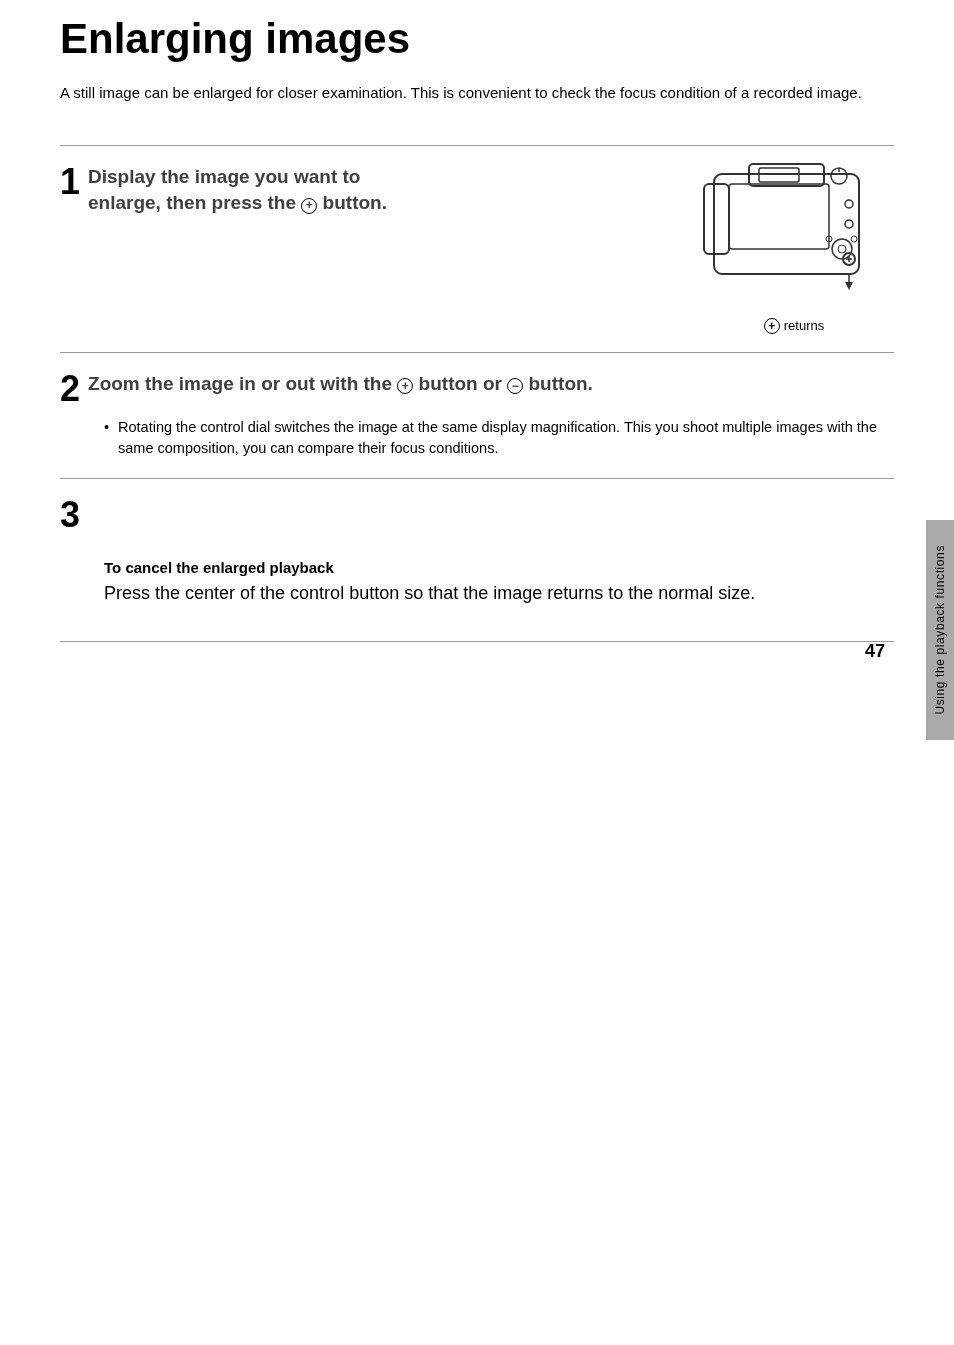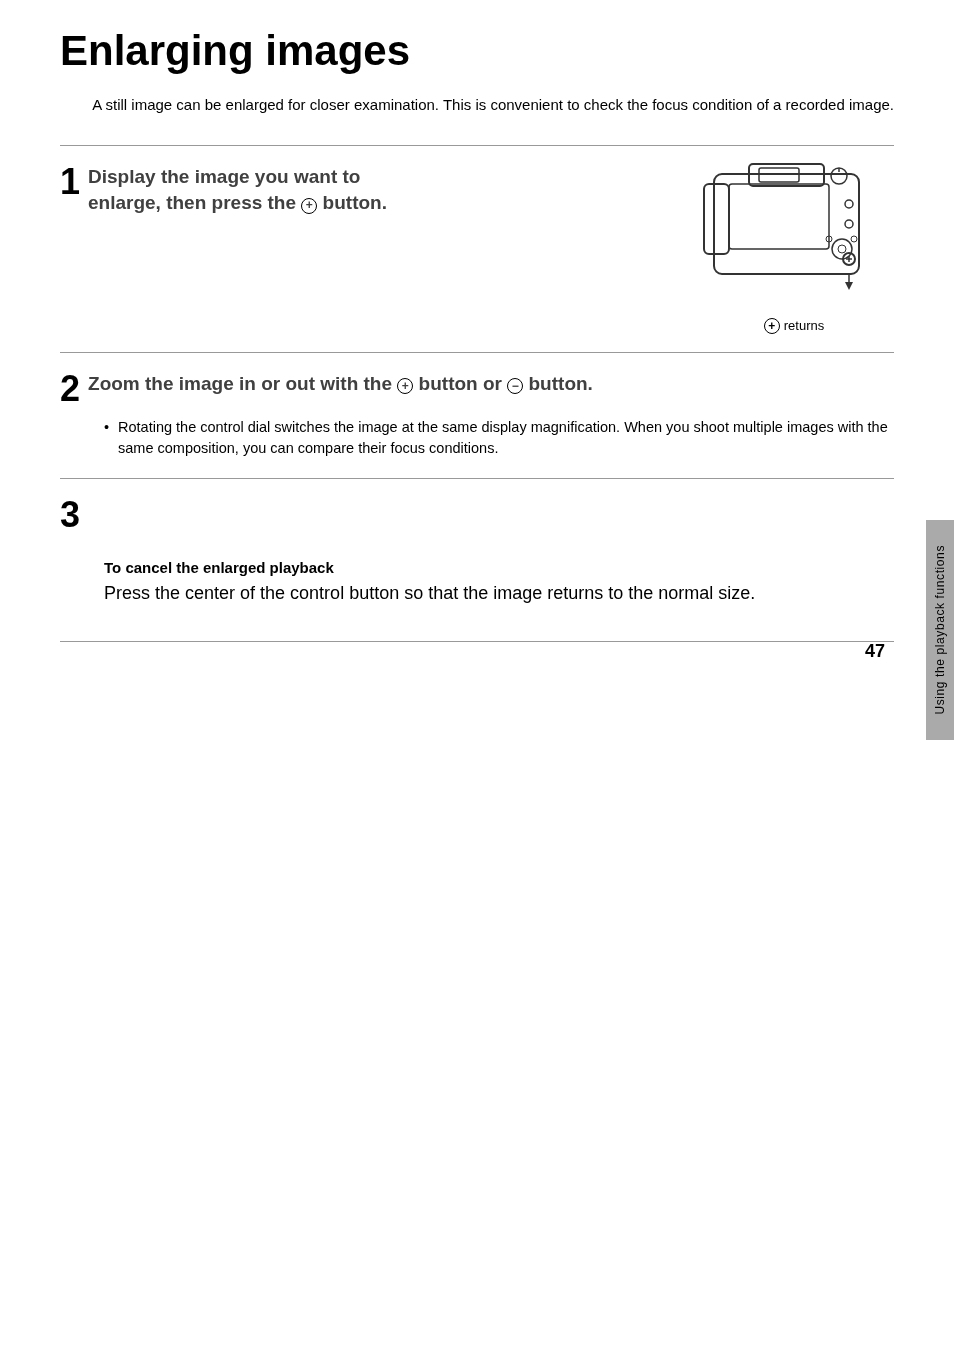--- a/index.html
+++ b/index.html
@@ -11,38 +11,37 @@
     body {
       width: 954px;
       min-height: 1345px;
       background: #ffffff;
       font-family: Arial, Helvetica, sans-serif;
       position: relative;
       overflow-x: hidden;
     }
 
     .page-container {
-      padding: 28px 60px 60px 60px;
+      padding: 16px 60px 60px 60px;
       position: relative;
     }
 
     .page-title {
       font-size: 42px;
       font-weight: 900;
       color: #000000;
       margin-bottom: 20px;
       line-height: 1.1;
     }
 
     .intro-text {
       font-size: 15px;
       color: #000000;
       line-height: 1.5;
-      margin-bottom: 28px;
-      text-align: right;
+      margin-bottom: 40px;
     }
 
     .step-section {
       border-top: 1px solid #999999;
       padding: 18px 0;
       border-bottom: 1px solid #999999;
       margin-bottom: 0;
       position: relative;
     }
 
@@ -286,21 +285,21 @@
       <div class="step-title">
         Zoom the image in or out with the <span class="zoom-plus-circle">
             <span class="icon-plus">+</span>
           </span> button or <span class="zoom-minus-circle">
             <span class="icon-minus">−</span>
           </span> button.
       </div>
     </div>
     <div class="step-content">
       <ul>
-        <li>Rotating the control dial switches the image at the same display magnification. When you shoot multiple images with the same composition, you can compare their focus conditions.</li>
+        <li>Rotating the control dial switches the image at the same display magnification. This you shoot multiple images with the same composition, you can compare their focus conditions.</li>
       </ul>
     </div>
   </div>
 
   <div class="step-section">
     <div class="step-header">
       <span class="step-number">3</span>
     </div>
     <div class="step-content">
       <div class="subsection">

